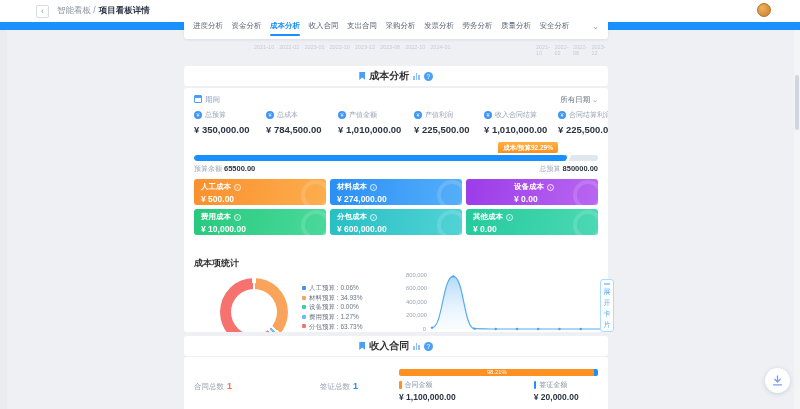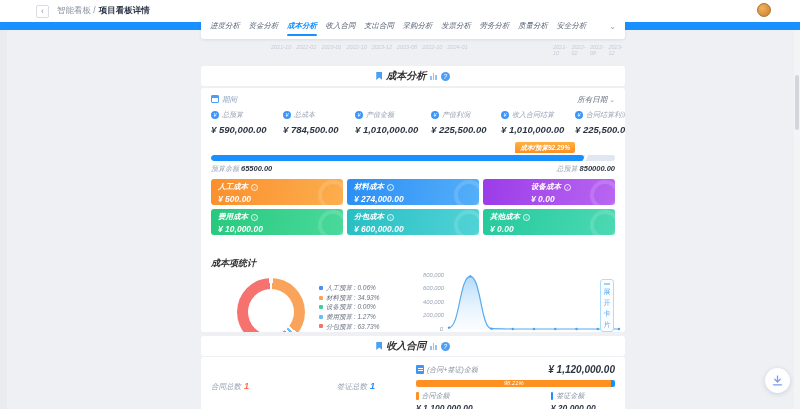--- a/index.html
+++ b/index.html
@@ -16,21 +16,21 @@
   .crumb-prefix{color:#8a93a1;font-size:8.5px;text-align:right;}
   .crumb-current{color:#2c3648;font-size:8.5px;font-weight:bold;margin-left:3px;text-align:right;}
   .user-pill{position:absolute;top:6px;right:7px;width:30px;height:10px;border-radius:5px;background:linear-gradient(#c9ccd2,#b5b8bf);}
   .user-avatar{position:absolute;top:3px;right:29px;width:14px;height:14px;border-radius:50%;background:radial-gradient(circle at 35% 35%,#f2b35c,#c97b2d);border:1px solid #a8762f;z-index:6;}
   .bluebar{position:absolute;top:22px;left:0;width:800px;height:8px;background:#1890ff;z-index:1;}
   .left-edge{position:absolute;left:0;top:30px;width:7px;height:379px;background:#e9ebef;z-index:0;}
   
   .scrollbar{position:absolute;right:0;top:30px;width:6px;height:379px;background:#f3f4f6;z-index:7;}
   .scroll-thumb{position:absolute;left:1px;top:45px;width:4px;height:55px;border-radius:2px;background:#d2d5db;}
   
-  .content-col{position:absolute;left:201px;top:13px;width:424px;z-index:3;font-style:italic;}
+  .content-col{position:absolute;left:184px;top:13px;width:424px;z-index:3;}
   .tabbar{height:26px;background:#fff;border-radius:3px;box-shadow:0 1px 3px rgba(20,40,80,.10);display:flex;align-items:center;padding:0 9px;}
   .tab{font-size:7.5px;color:#5a6577;white-space:nowrap;position:relative;padding:8px 0;margin-right:8.5px;cursor:pointer;}
   .tab.active{color:#1890ff;font-weight:bold;}
   .tab.active::after{content:"";position:absolute;left:0;right:0;bottom:3px;height:2px;background:#1890ff;border-radius:1px;}
   .tab-chevron{margin-left:auto;color:#9aa1ad;font-size:8px;cursor:pointer;}
   
   .ghost-dates{position:absolute;top:31px;left:0;width:424px;height:10px;font-size:5.5px;color:#c7ccd6;z-index:-1;}
   .ghost-g1{position:absolute;left:70px;top:0;display:flex;gap:5px;}
   .ghost-g2{position:absolute;left:352px;top:0;display:flex;gap:2px;width:72px;overflow:hidden;}
   
@@ -185,21 +185,21 @@
       <span class="period-label"><span class="cal-icon"></span><span>期间</span></span>
       <span class="date-filter"><span>所有日期</span><span class="chev">⌄</span></span>
     </div>
 
     <div class="metrics-row">
       <div class="metric">
         <div class="m-label">
             <span class="coin-icon">¥</span>
             <span>总预算</span>
           </div>
-        <div class="m-value">¥ 590,000.00</div>
+        <div class="m-value">¥ 350,000.00</div>
       </div>
       <div class="metric">
         <div class="m-label">
             <span class="coin-icon">¥</span>
             <span>总成本</span>
           </div>
         <div class="m-value">¥ 784,500.00</div>
       </div>
       <div class="metric">
         <div class="m-label">
@@ -378,25 +378,20 @@
 
   <div class="income-body">
     <div class="income-flex">
       <div class="ledger-left">
         <div class="ledger-stats">
           <span class="stat stat-contract"><span>合同总数</span><b>1</b></span>
           <span class="stat stat-visa"><span>签证总数</span><b>1</b></span>
         </div>
       </div>
       <div class="ledger-right">
-        <div class="amount-row">
-          <span class="doc-icon"></span>
-          <span class="amount-label">(合同+签证)金额</span>
-          <span class="amount-value">¥ 1,120,000.00</span>
-        </div>
         <div class="stack-bar">
           <div class="stack-orange" id="stack-orange" style="width: 98.21%;">98.21%</div>
           <div class="stack-blue"></div>
         </div>
         <div class="bar-legend">
           <div class="bl-item">
             <div class="bl-head">
                 <span class="bl-mark" id="mark-0" style="background: rgb(255, 145, 35);"></span>
                 <span>合同金额</span>
               </div>

